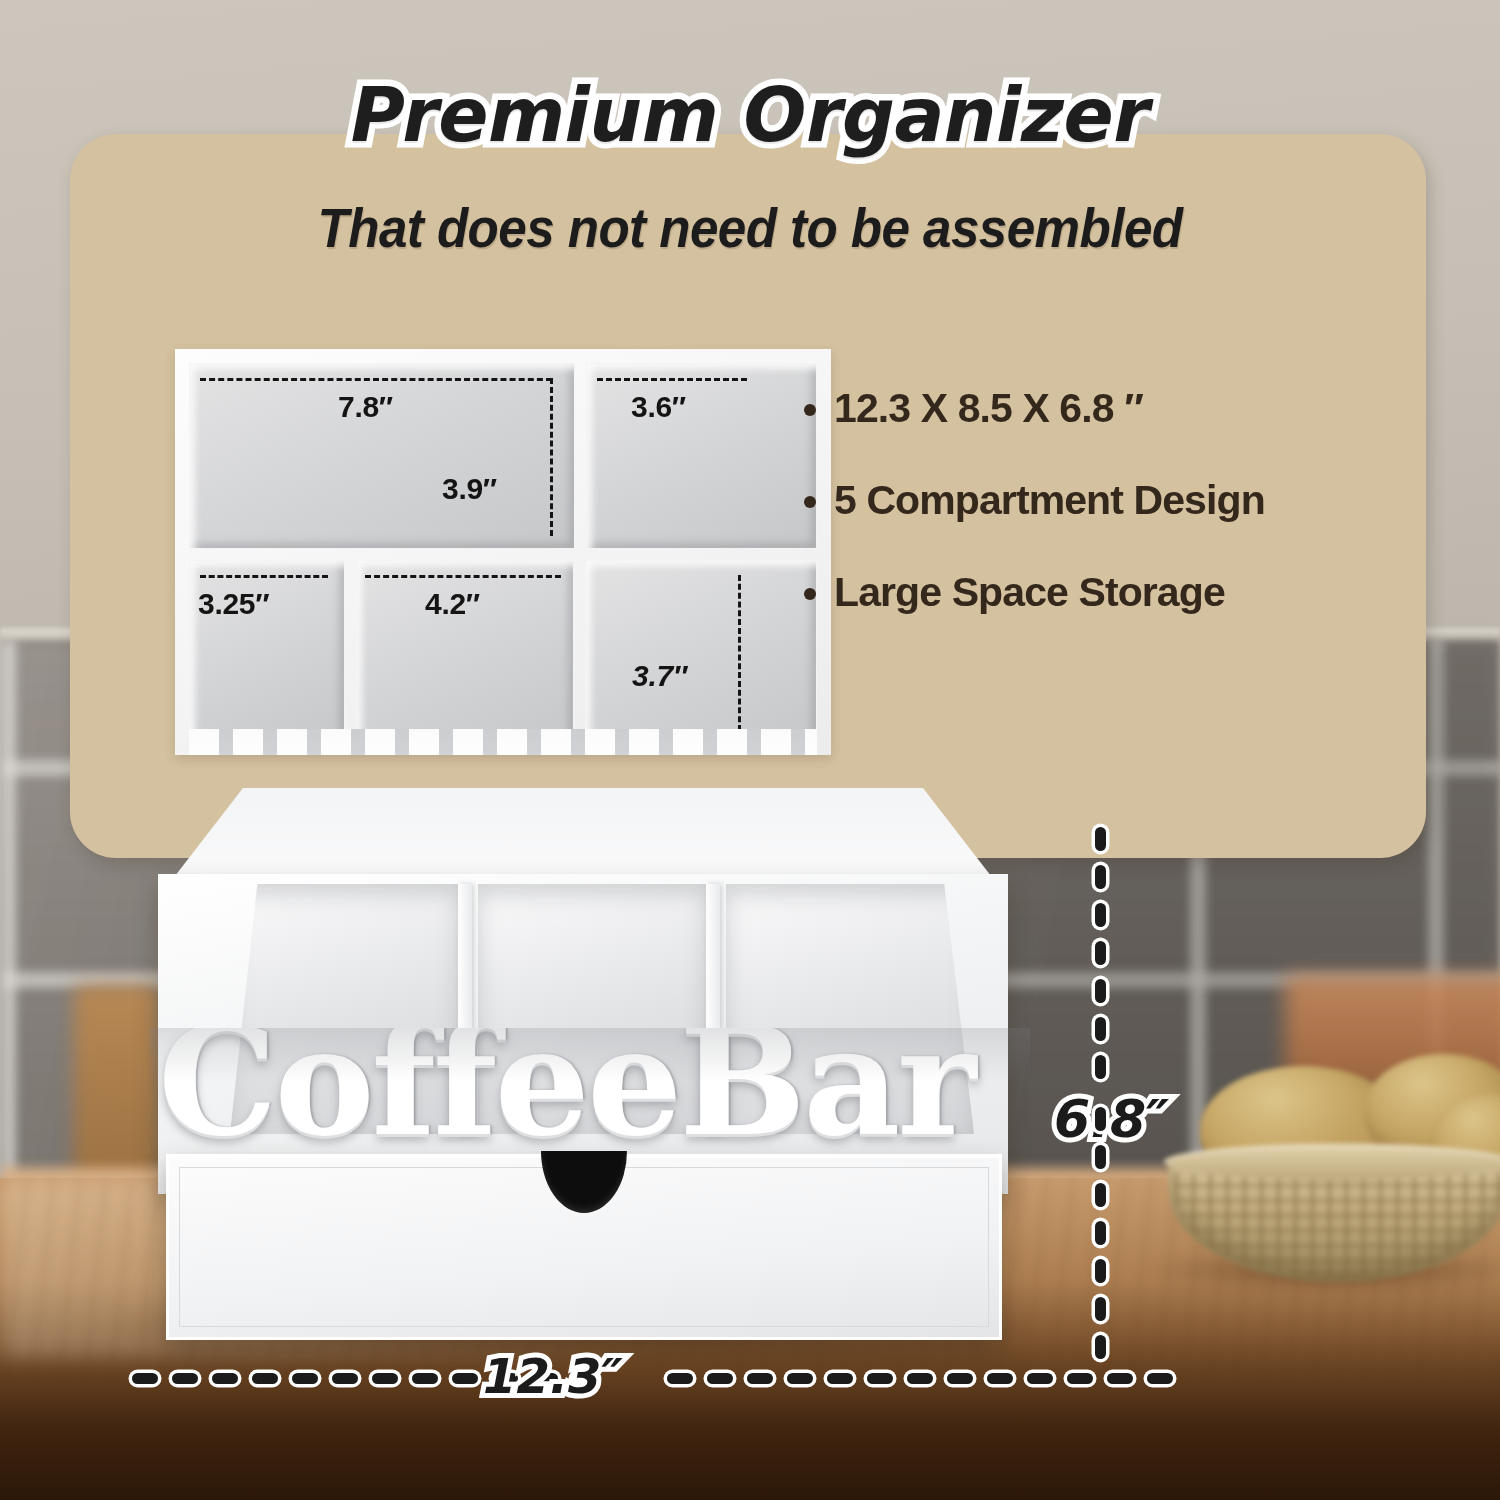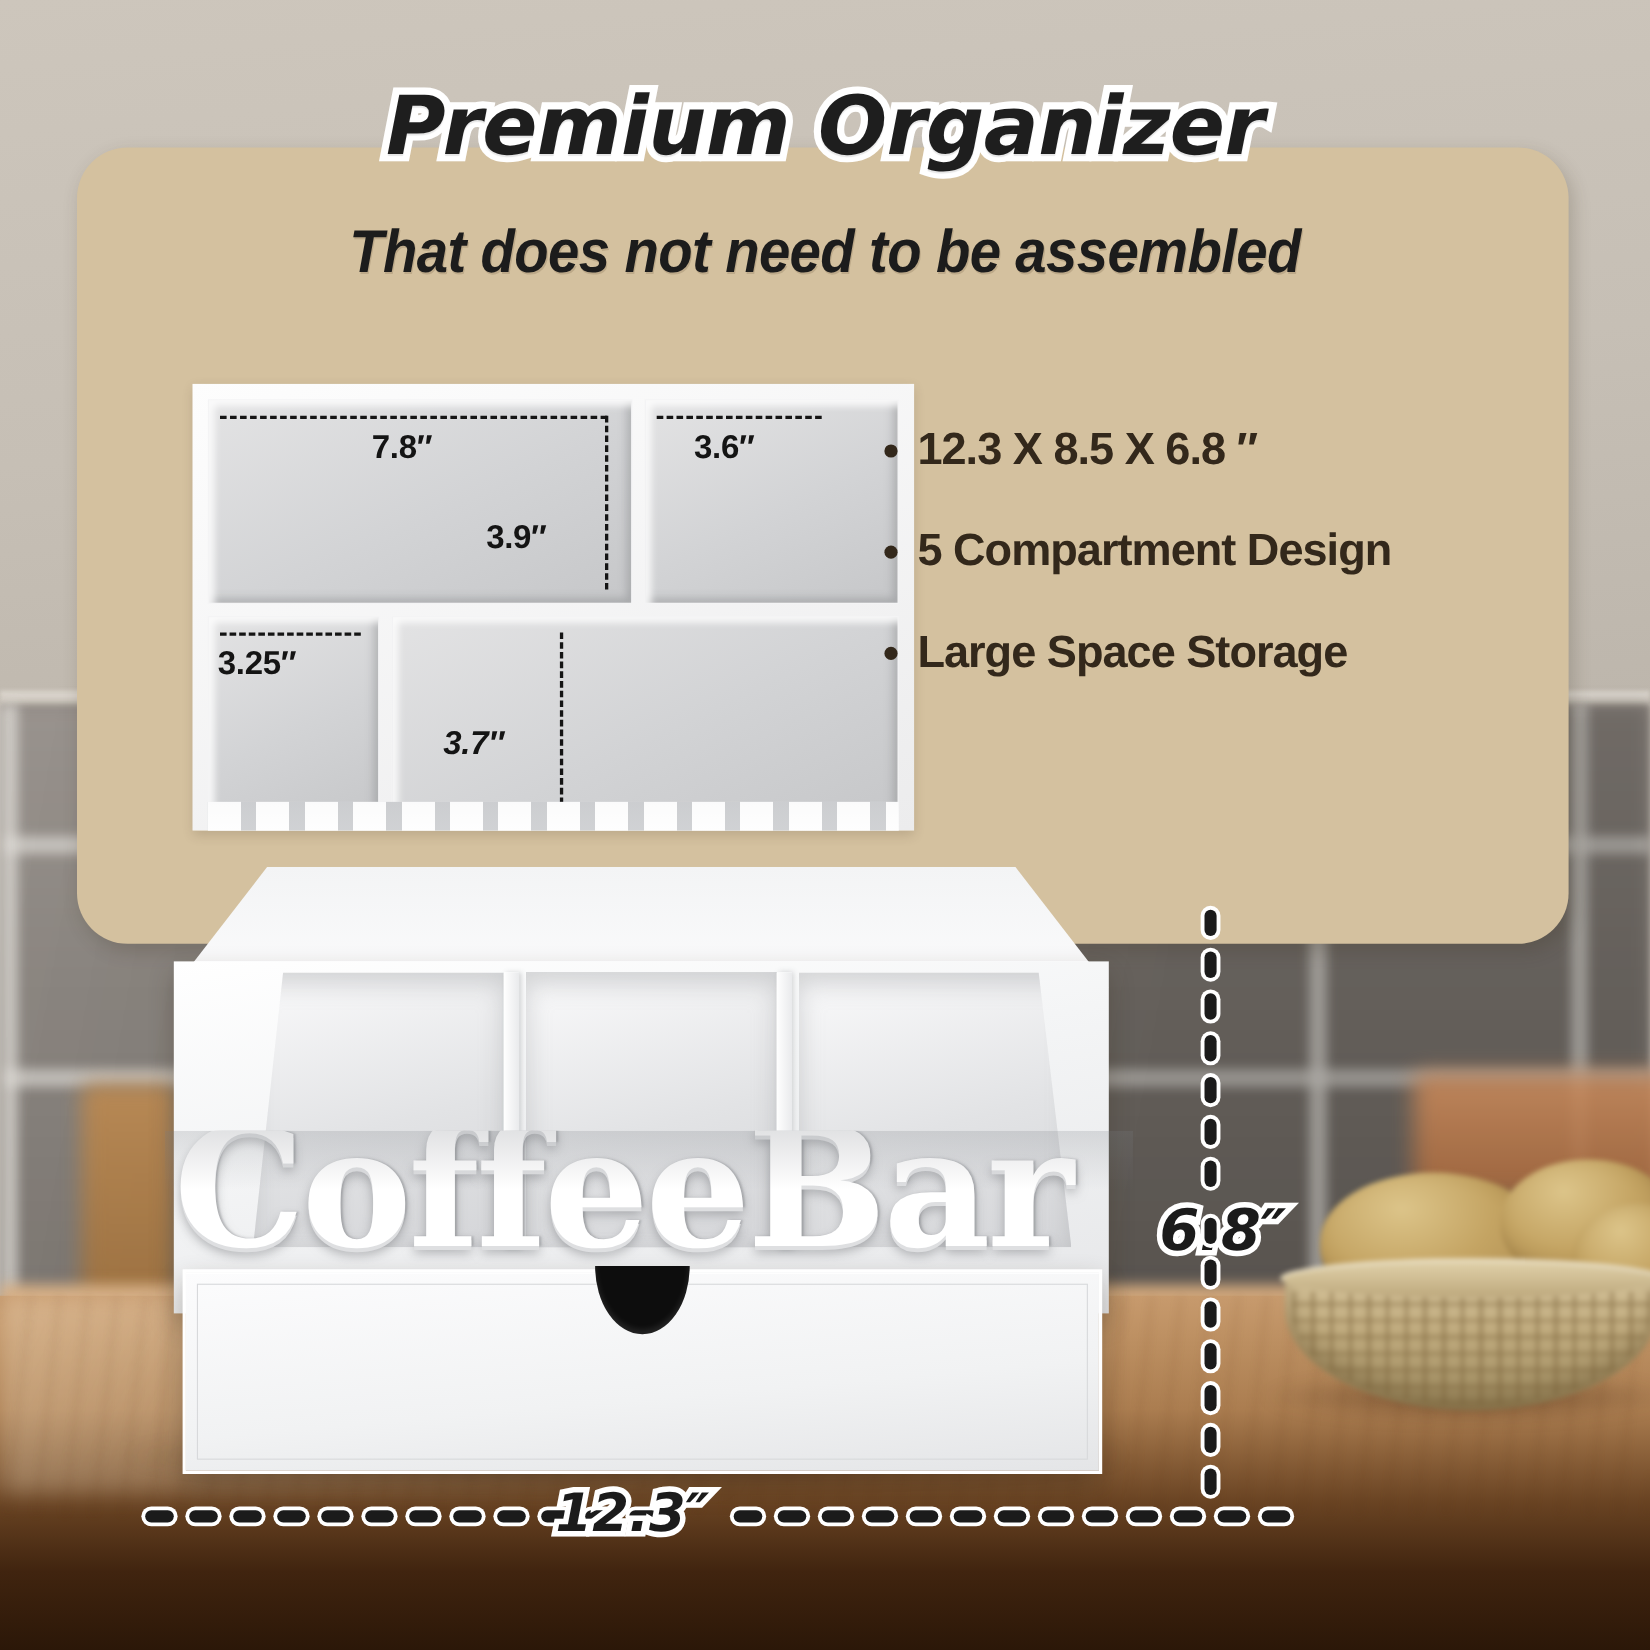--- a/index.html
+++ b/index.html
@@ -298,21 +298,21 @@
   .callout-label {
     position:absolute;
     font-family:"DejaVu Sans", sans-serif;
     font-weight:700; font-style:italic;
     color:#1b1b1b;
     -webkit-text-stroke:10px #ffffff;
     paint-order:stroke fill;
     white-space:nowrap;
   }
   #dim-height-label { left:1054px; top:1089px; font-size:52px; }
-  #dim-width-label  { left:505px;  top:1348px; font-size:48px; }
+  #dim-width-label  { left:483px;  top:1348px; font-size:48px; }
 
   .dashline { position:absolute; display:flex; }
   .dashline.vert  { flex-direction:column; align-items:center; }
   .dashline .seg {
     background:#1b1b1b;
     border-radius:7px;
     box-shadow:0 0 0 3.5px #ffffff;
   }
   .dashline.vert .seg  { width:11px; height:24px; margin:7px 0; }
   .dashline.horiz .seg { width:26px; height:11px; margin:0 7px; }
@@ -372,20 +372,24 @@
 
   </div>
 
   <div class="dia-row bottom">
 
     <div class="cell b1">
       <div class="dash-h" style="left:10px; top:14px; width:128px;"></div>
       <div class="dim" style="left:8px; top:26px;">3.25″</div>
     </div>
 
+    <div class="cell b2">
+      <div class="dash-h" style="left:8px; top:14px; width:196px;"></div>
+      <div class="dim" style="left:68px; top:26px;">4.2″</div>
+    </div>
 
     <div class="cell b3">
       <div class="dash-v" style="left:152px; top:14px; height:156px;"></div>
       <div class="dim" style="left:46px; top:98px;">3.7″</div>
     </div>
 
   </div>
 
   <div id="dia-feet"></div>
 </div>

